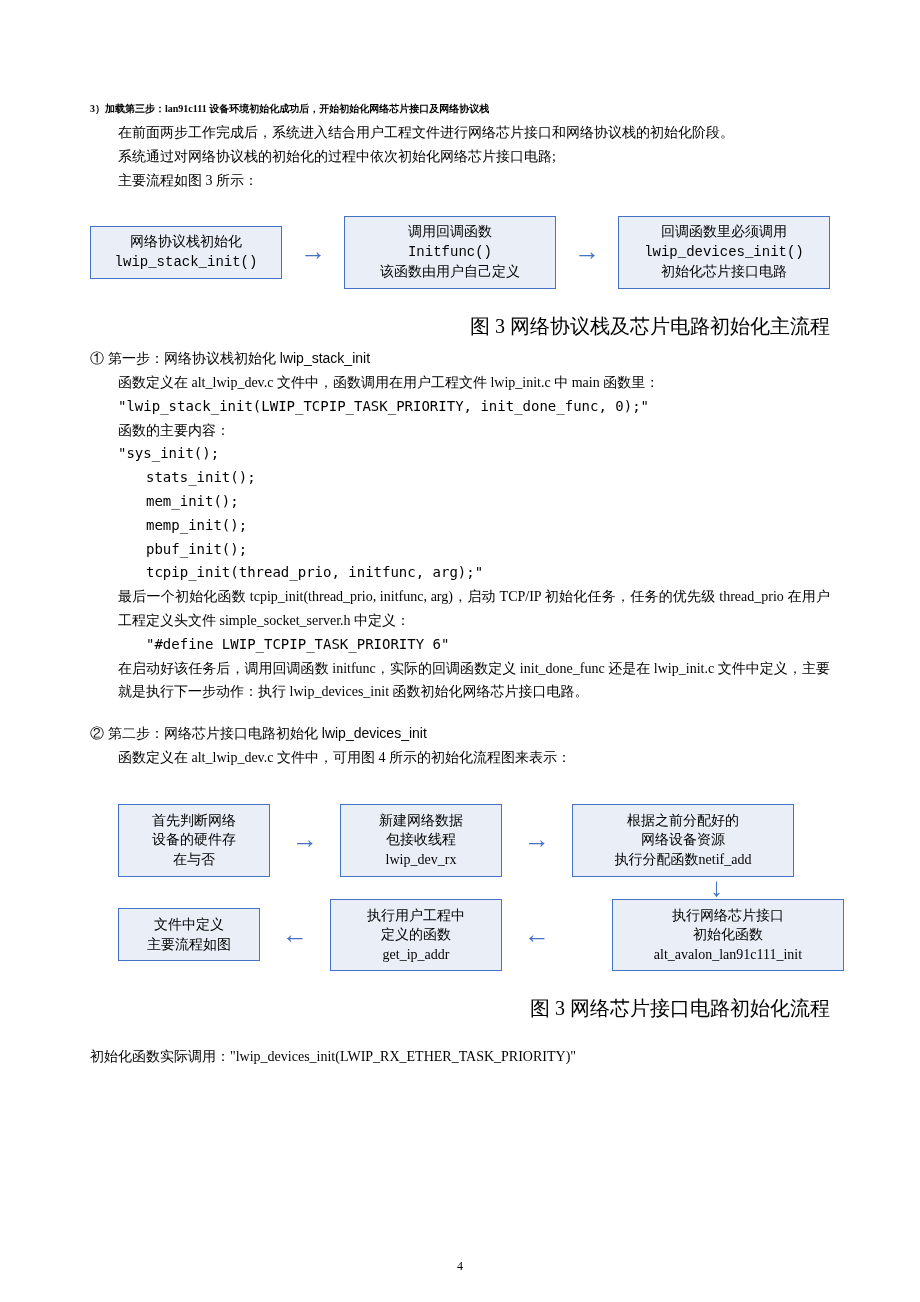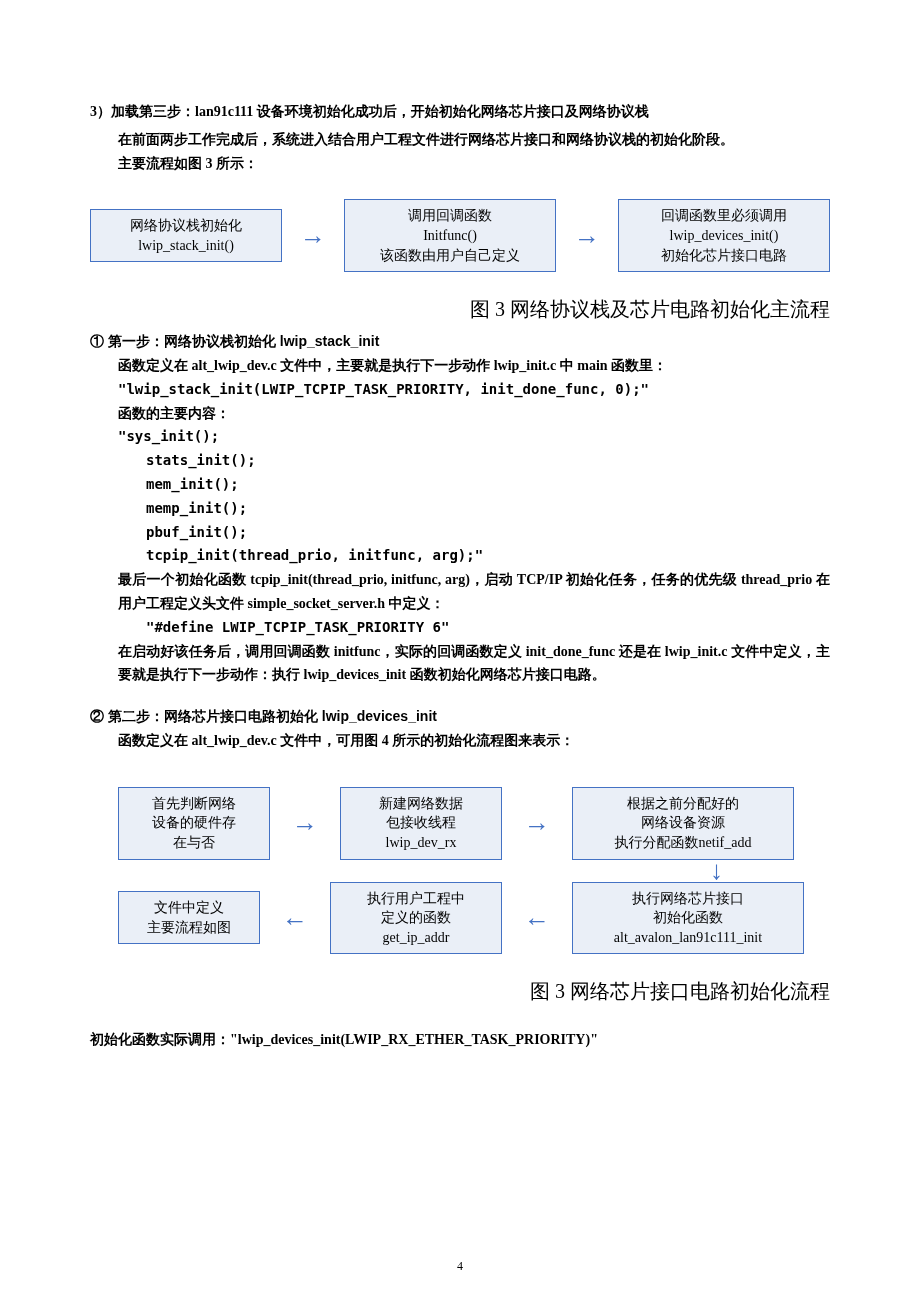--- a/index.html
+++ b/index.html
@@ -13,37 +13,37 @@
   }
   .page {
     width: 920px;
     min-height: 1302px;
     padding: 100px 90px 30px 90px;
     box-sizing: border-box;
     position: relative;
   }
   .heading {
     font-weight: bold;
-    font-size: 14px;
+    font-size: 10px;
     margin-bottom: 4px;
   }
   .para {
     font-size: 14px;
     text-align: justify;
     margin: 0;
-    font-weight: bold;
   }
   .indent1 { padding-left: 28px; }
   .indent2 { padding-left: 56px; }
   .diagram-row {
     display: flex;
     align-items: center;
     justify-content: space-between;
     margin: 24px 0 10px 0;
     gap: 4px;
+    font-family: Liberation Mono, monospace;
   }
   .d-box {
     background: #eaeff7;
     border: 1px solid #4472c4;
     padding: 6px 10px;
     text-align: center;
     font-size: 14px;
     line-height: 1.4;
     flex-shrink: 0;
   }
@@ -82,20 +82,21 @@
   .diag2-wrap { margin: 34px 0 4px 28px; width: 700px; }
   .diag2-row { display: flex; align-items: center; gap: 20px; }
 </style>
 </head>
 <body>
 
 <div class="page">
 
   <div class="heading">3）加载第三步：lan91c111 设备环境初始化成功后，开始初始化网络芯片接口及网络协议栈</div>
   <div class="para indent1">在前面两步工作完成后，系统进入结合用户工程文件进行网络芯片接口和网络协议栈的初始化阶段。</div>
+  <div class="para indent1">系统通过对网络协议栈的初始化的过程中依次初始化网络芯片接口电路;</div>
   <div class="para indent1">主要流程如图 3 所示：</div>
 
   <div class="diagram-row">
     <div class="d-box" style="width:170px;">
       <div>网络协议栈初始化</div>
       <div>lwip_stack_init()</div>
     </div>
     <div class="arrow">→</div>
     <div class="d-box" style="width:190px;">
       <div>调用回调函数</div>
@@ -107,21 +108,21 @@
       <div>回调函数里必须调用</div>
       <div>lwip_devices_init()</div>
       <div>初始化芯片接口电路</div>
     </div>
   </div>
 
   <div class="caption">图 3 网络协议栈及芯片电路初始化主流程</div>
 
   <div class="step-block">
     <div class="para"><span class="circled">① 第一步：网络协议栈初始化 lwip_stack_init</span></div>
-    <div class="para indent1">函数定义在 alt_lwip_dev.c 文件中，主要就是执行下一步动作 lwip_init.c 中 main 函数里：</div>
+    <div class="para indent1">函数定义在 alt_lwip_dev.c 文件中，函数调用在用户工程文件 lwip_init.c 中 main 函数里：</div>
     <div class="para indent1 mono">"lwip_stack_init(LWIP_TCPIP_TASK_PRIORITY, init_done_func, 0);"</div>
     <div class="para indent1">函数的主要内容：</div>
     <div class="para indent1 mono">"sys_init();</div>
     <div class="para indent2 mono">stats_init();</div>
     <div class="para indent2 mono">mem_init();</div>
     <div class="para indent2 mono">memp_init();</div>
     <div class="para indent2 mono">pbuf_init();</div>
     <div class="para indent2 mono">tcpip_init(thread_prio, initfunc, arg);"</div>
     <div class="para indent1">最后一个初始化函数 tcpip_init(thread_prio, initfunc, arg)，启动 TCP/IP 初始化任务，任务的优先级 thread_prio 在用户工程定义头文件 simple_socket_server.h 中定义：</div>
     <div class="para indent2 mono">"#define LWIP_TCPIP_TASK_PRIORITY               6"</div>
@@ -159,21 +160,21 @@
         <div>文件中定义</div>
         <div>主要流程如图</div>
       </div>
       <div class="arrow">←</div>
       <div class="d-box" style="width:150px;">
         <div>执行用户工程中</div>
         <div>定义的函数</div>
         <div>get_ip_addr</div>
       </div>
       <div class="arrow">←</div>
-      <div class="d-box" style="width:210px;">
+      <div class="d-box" style="width:210px;margin-left:40px;">
         <div>执行网络芯片接口</div>
         <div>初始化函数</div>
         <div>alt_avalon_lan91c111_init</div>
       </div>
     </div>
   </div>
 
   <div class="caption">图 3 网络芯片接口电路初始化流程</div>
 
   <div class="para" style="margin-top:20px;">初始化函数实际调用："lwip_devices_init(LWIP_RX_ETHER_TASK_PRIORITY)"</div>

